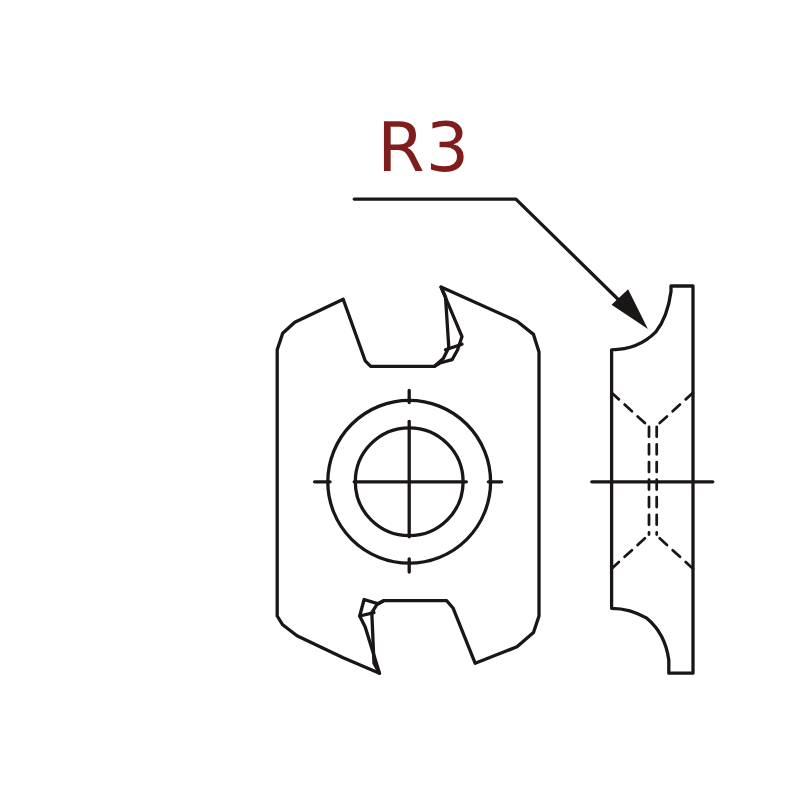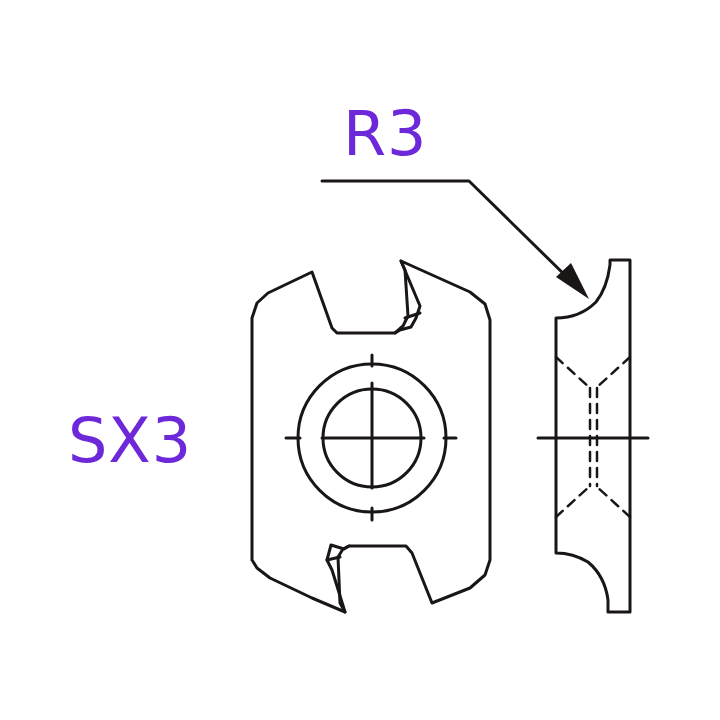--- a/index.html
+++ b/index.html
@@ -1,18 +1,18 @@
 <!DOCTYPE html>
 <html><head>
 <meta charset="utf-8">
 <style>
   html, body { margin: 0; padding: 0; background: #ffffff; }
   body { width: 720px; height: 720px; position: relative; overflow: hidden; }
   .canvas { position: absolute; left: 0; top: 0; width: 720px; height: 720px; }
-  .label { position: absolute; font-family: "DejaVu Sans", sans-serif; color: #6d28d9; line-height: 1; }
+  .label { position: absolute; font-family: "DejaVu Sans", sans-serif; color: #7f1d1d; line-height: 1; }
   .label-r3 { left: 343px; top: 103px; font-size: 62px; letter-spacing: 1px; }
   .label-sx3 { left: 68px; top: 410px; font-size: 62px; letter-spacing: 1px; }
   svg path, svg line, svg polyline, svg polygon, svg circle { vector-effect: non-scaling-stroke; }
 </style>
 </head>
 <body>
 
 <div class="canvas">
   <svg width="720" height="720" viewBox="0 0 720 720" xmlns="http://www.w3.org/2000/svg">
     <g fill="none" stroke="#1a1616" stroke-width="3" stroke-linejoin="round" stroke-linecap="round">
@@ -62,14 +62,13 @@
 
       <g>
         <polyline points="322,181 469,181 572,282"></polyline>
       </g>
     </g>
 
     <polygon points="589,299 556,277 571,263" fill="#1a1616" stroke="none"></polygon>
   </svg>
 
   <div class="label label-r3">R3</div>
-  <div class="label label-sx3">SX3</div>
 </div>
 
 </body></html>

